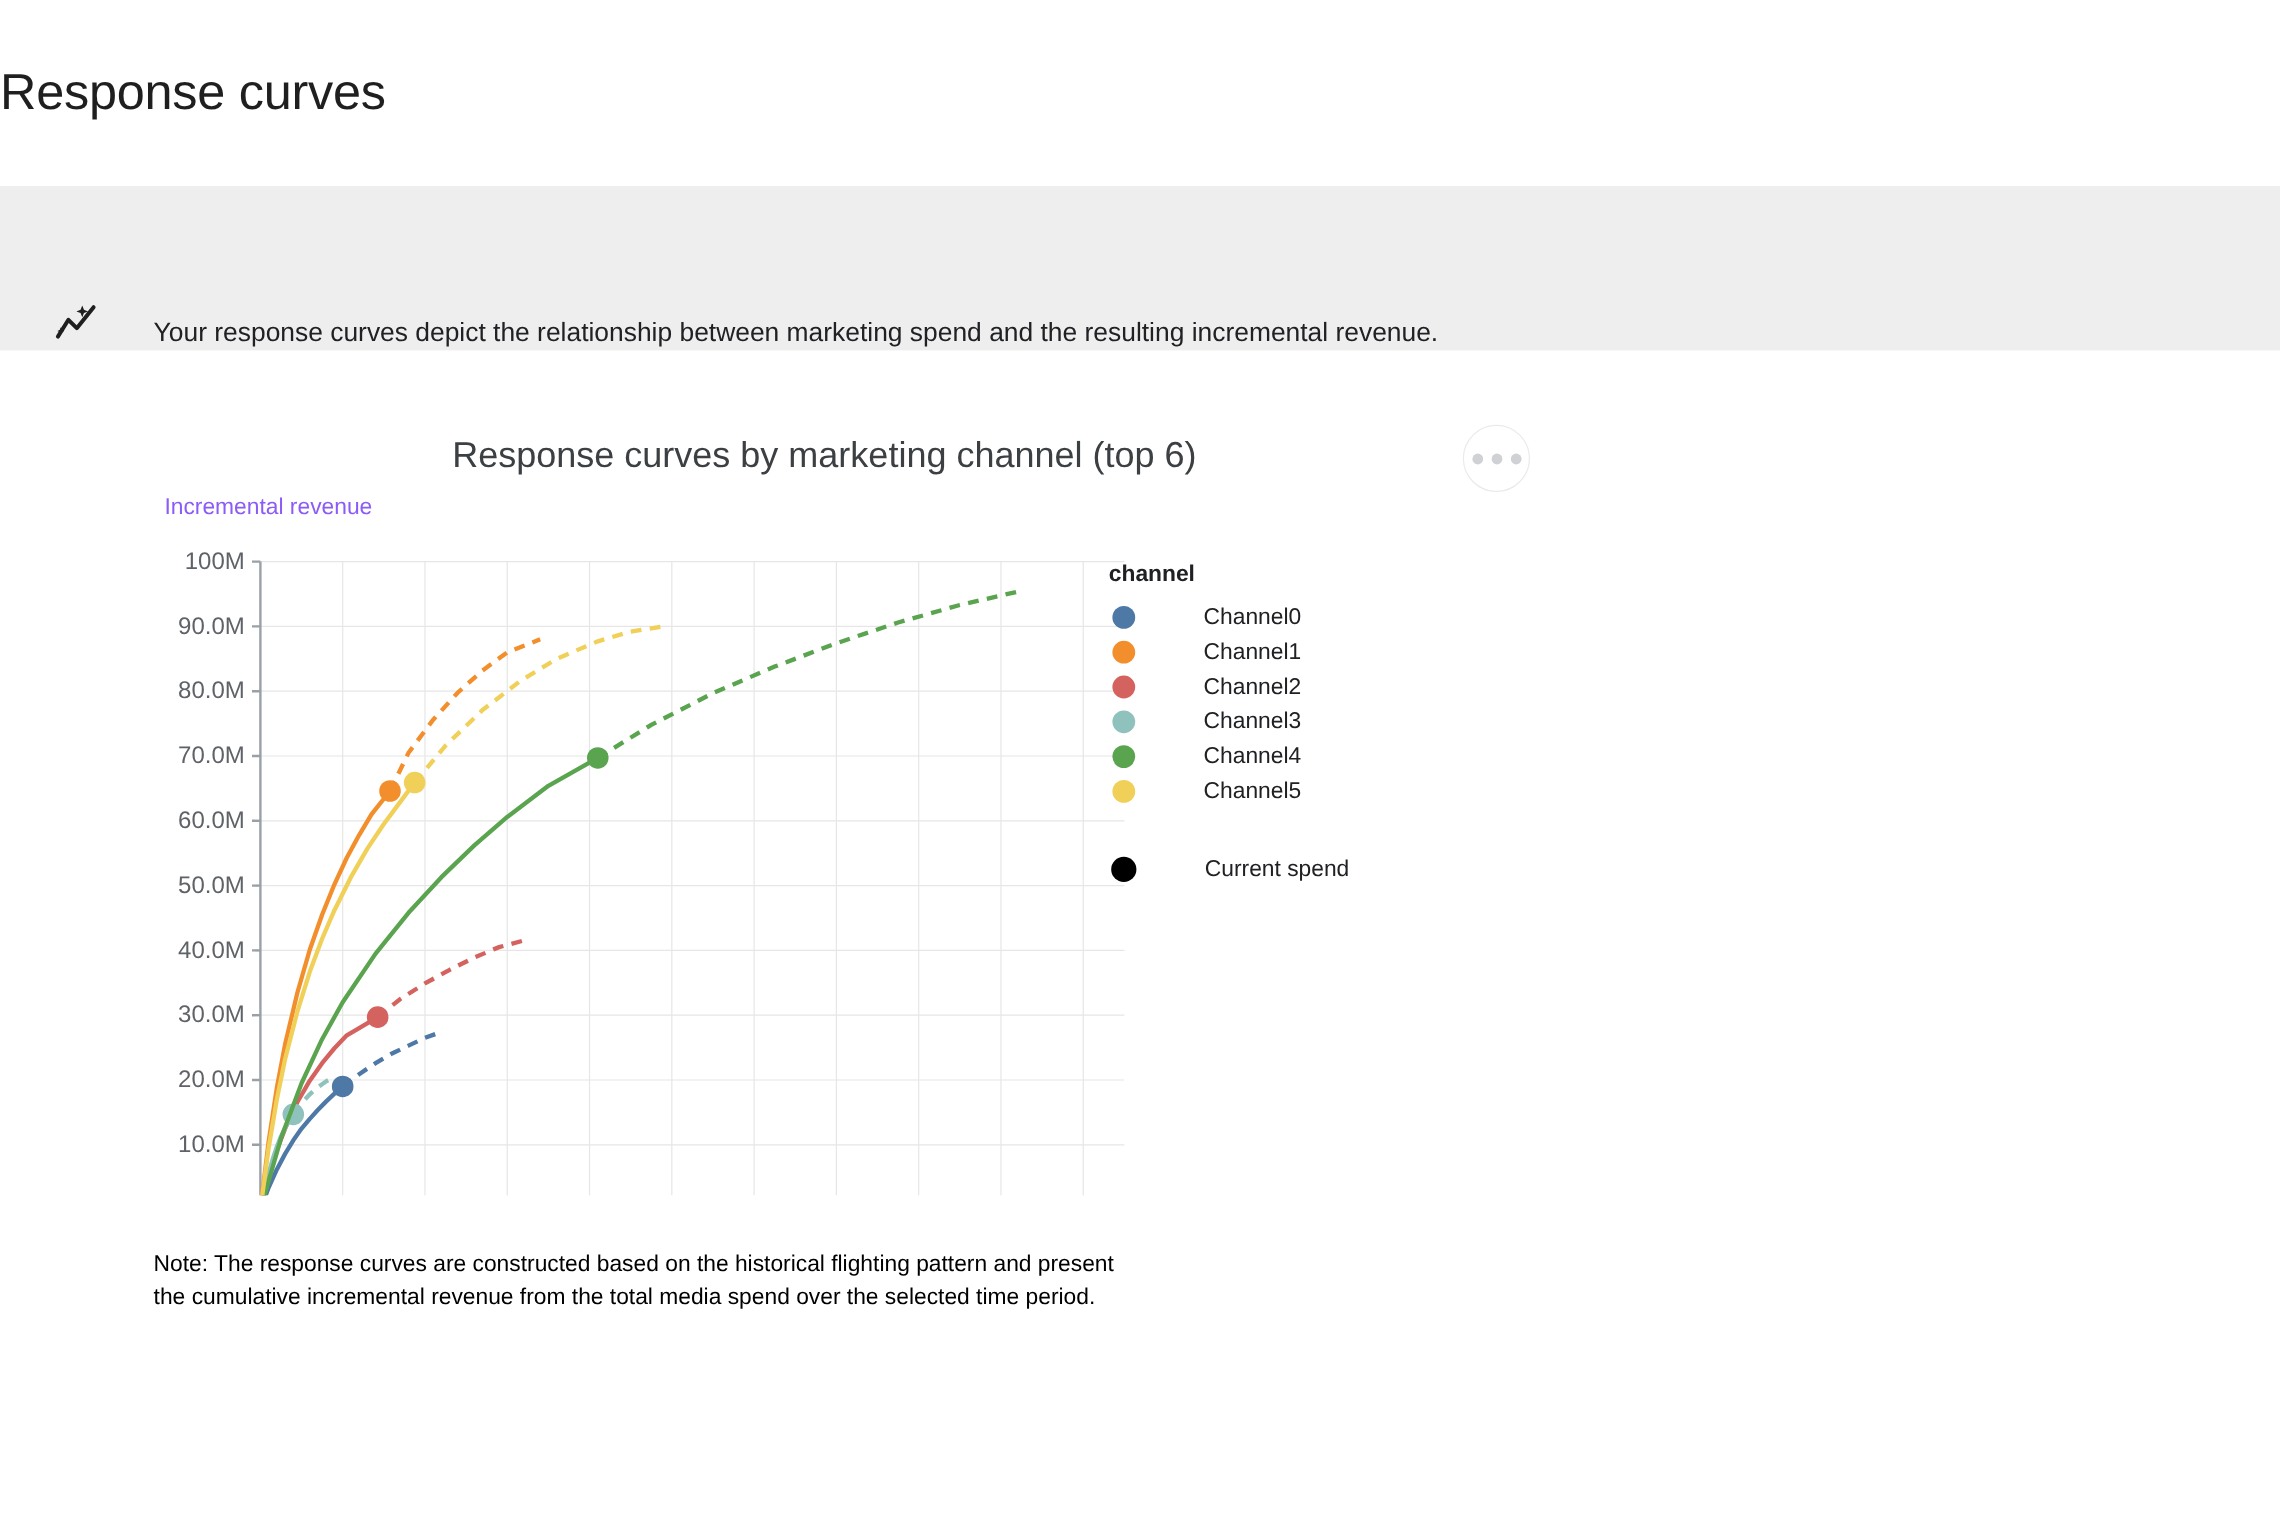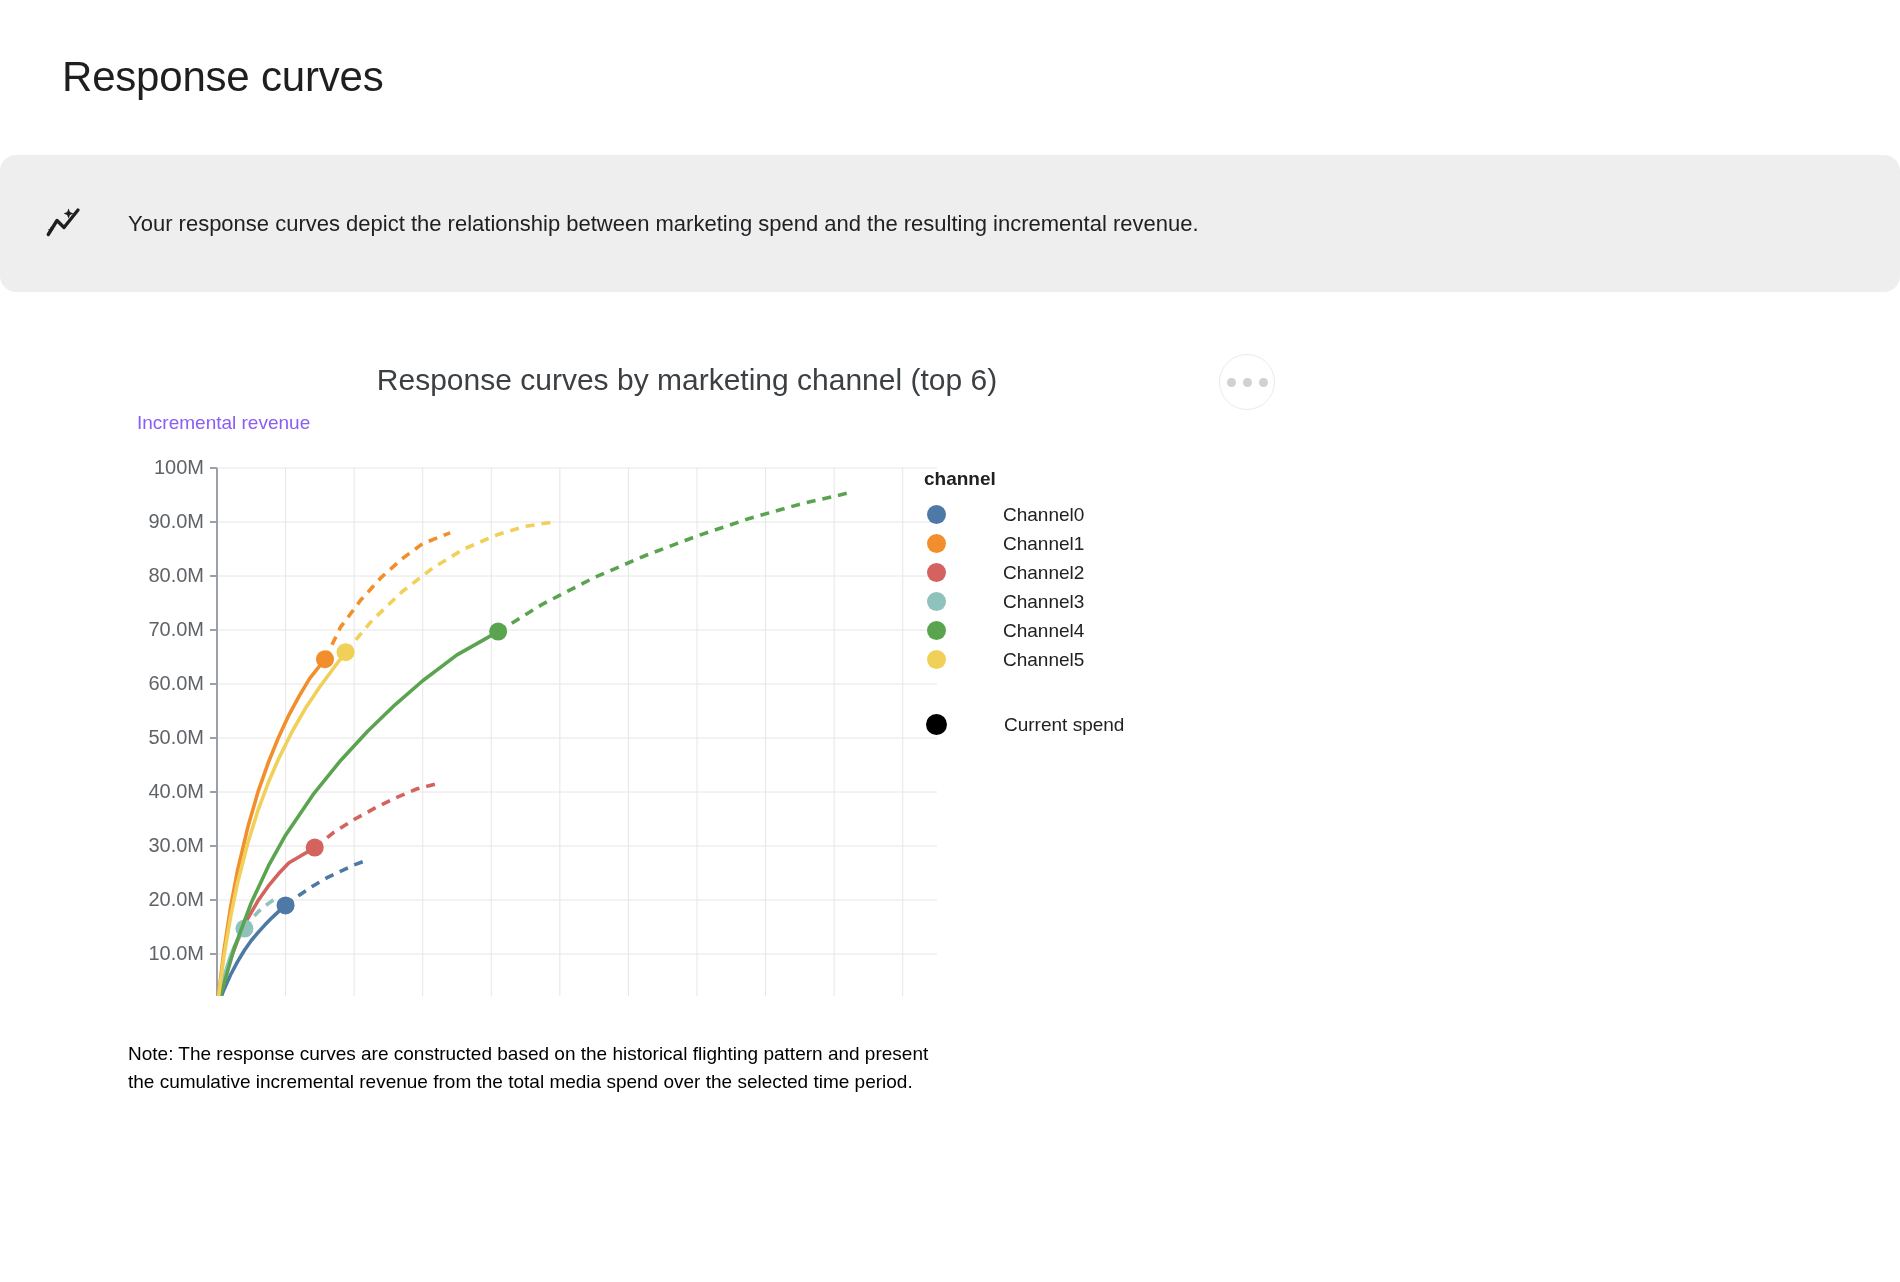--- a/index.html
+++ b/index.html
@@ -10,38 +10,36 @@
     font-family: "Liberation Sans", sans-serif;
     overflow: hidden;
   }
 
   
   .page-header {
     height: 155px;
     background: #ffffff;
     display: flex;
     align-items: center;
-    padding-left: 62px;
   }
   .page-title {
     font-size: 42px;
     font-weight: 400;
     color: #1f1f1f;
     letter-spacing: -0.2px;
     line-height: 1.1;
   }
 
   
   .info-banner {
     height: 137px;
     background: #eeeeee;
     display: flex;
-    align-items: center;
+    align-items: flex-end;
     padding-left: 42px;
-    border-radius: 16px;
   }
   .info-icon {
     width: 44px; height: 44px;
     flex: 0 0 44px;
     display: flex; align-items: center; justify-content: center;
     color: #1f1f1f;
   }
   .info-text {
     margin-left: 42px;
     font-size: 22px;

